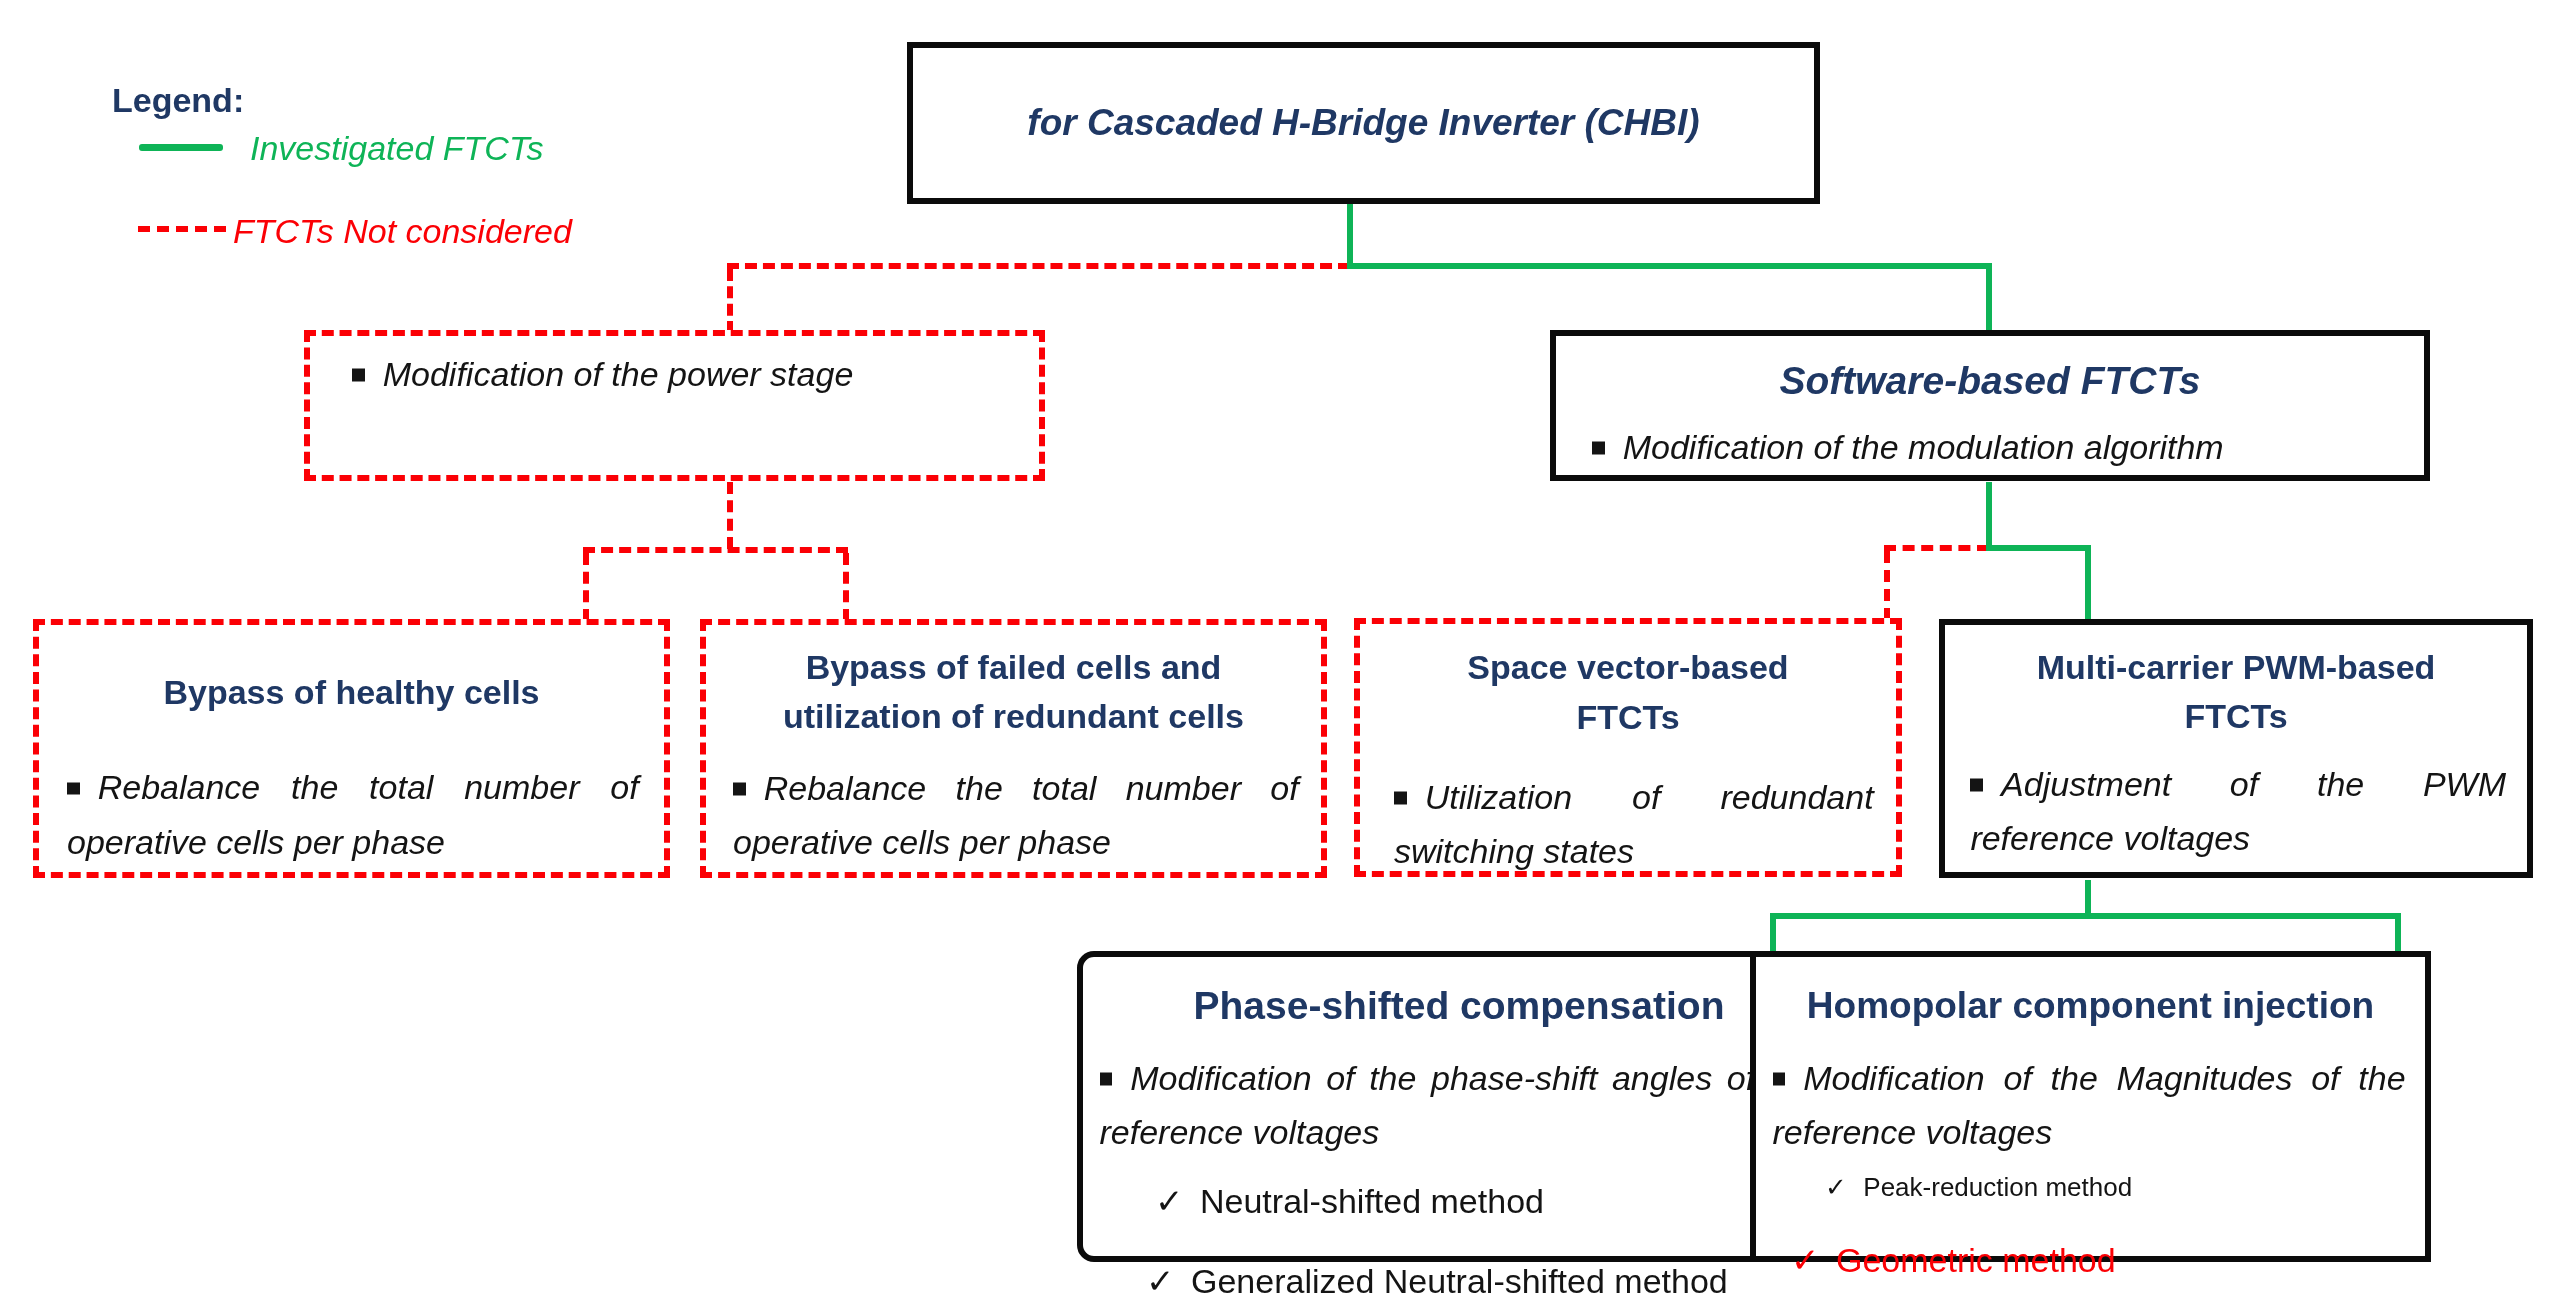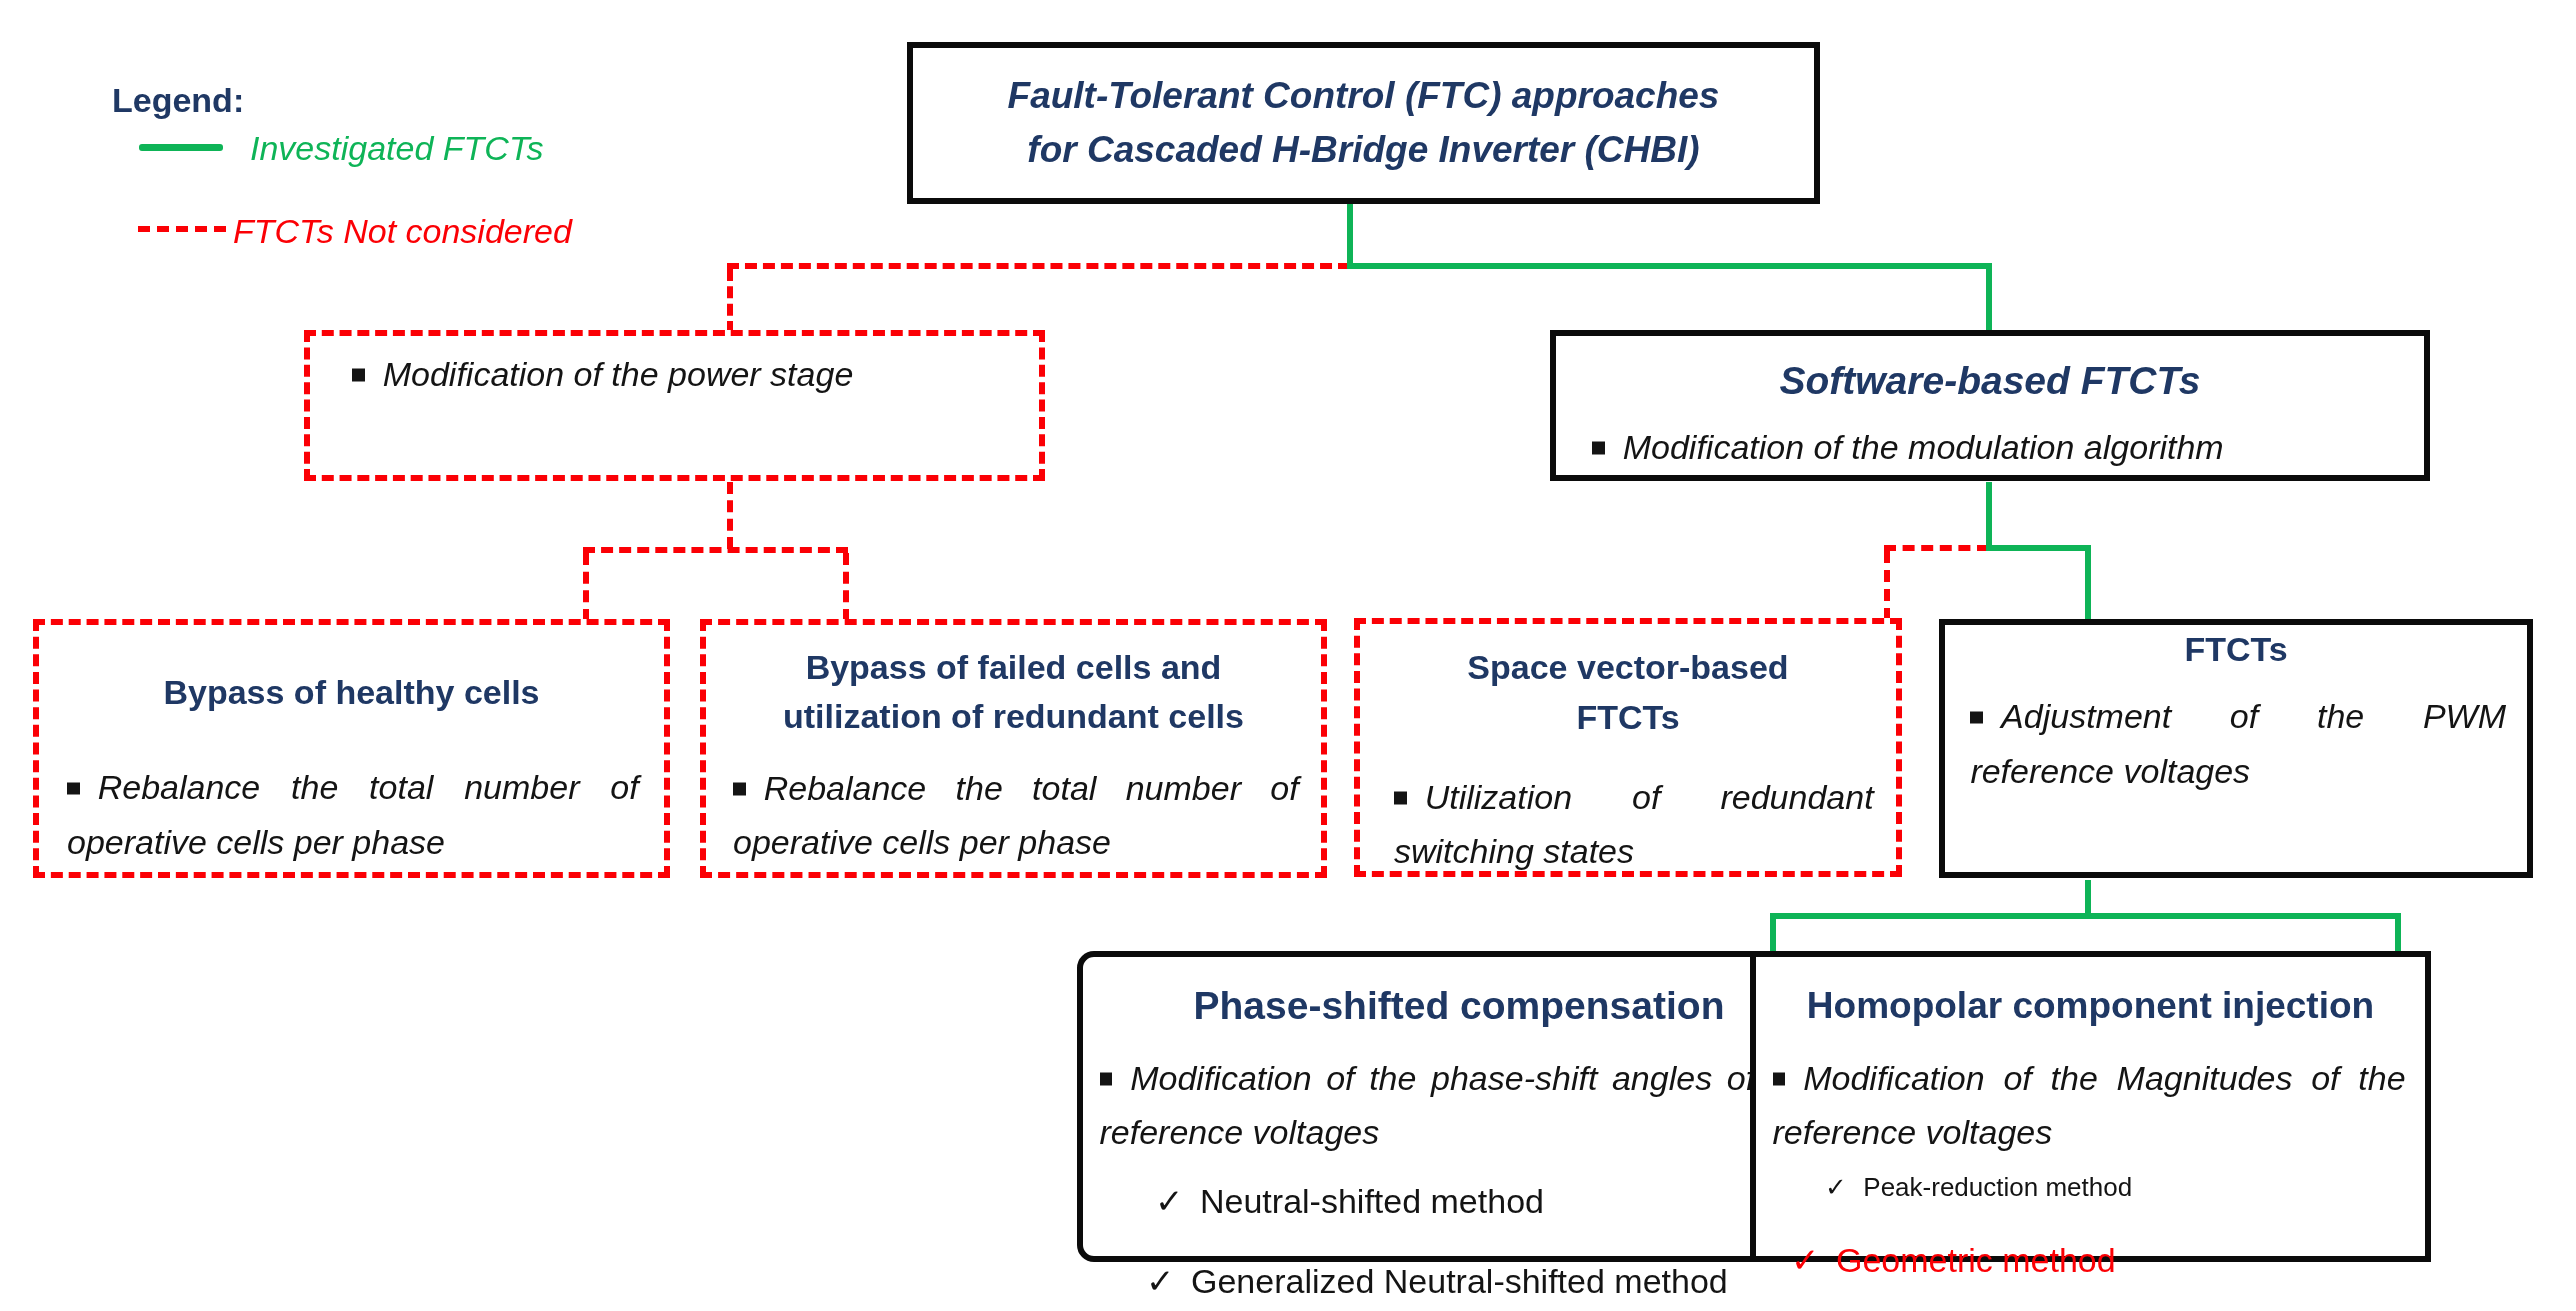--- a/index.html
+++ b/index.html
@@ -102,21 +102,20 @@
   <div class="conn vred" style="left:1884px;top:551px;height:69px;"></div>
   <div class="conn hgreen" style="left:1986px;top:545px;width:105px;"></div>
   <div class="conn vgreen" style="left:2085px;top:545px;height:76px;"></div>
 
   <div class="conn vgreen" style="left:2085px;top:880px;height:39px;"></div>
   <div class="conn hgreen" style="left:1770px;top:913px;width:631px;"></div>
   <div class="conn vgreen" style="left:1770px;top:913px;height:40px;"></div>
   <div class="conn vgreen" style="left:2395px;top:913px;height:40px;"></div>
 
   <div class="node solid" style="left:907px;top:42px;width:901px;height:150px;display:flex;flex-direction:column;justify-content:center;">
-    <div class="title italicTitle" style="font-size:37px;">Fault-Tolerant Control (FTC) approaches</div>
     <div class="title italicTitle" style="font-size:37px;">for Cascaded H-Bridge Inverter (CHBI)</div>
   </div>
 
   <div class="node dashed" style="left:304px;top:330px;width:729px;height:139px;">
     <p class="bullet-row" style="font-size:34px;margin:10.5px 27px 0 42px;text-align:left;">
       <span class="sq"></span><span>Modification of the power stage</span>
     </p>
   </div>
 
   <div class="node solid" style="left:1550px;top:330px;width:868px;height:139px;">
@@ -143,20 +142,21 @@
 
   <div class="node dashed" style="left:1354px;top:618px;width:536px;height:247px;">
     <div class="title" style="font-size:34px;margin-top:19.4px;">Space vector-based</div>
     <div class="title" style="font-size:34px;">FTCTs</div>
     <p class="bullet-row" style="font-size:34px;margin:28px 22.4px 0 34px;">
       <span class="sq"></span><span>Utilization of redundant switching states</span>
     </p>
   </div>
 
   <div class="node solid" style="left:1939px;top:619px;width:582px;height:247px;">
+    <div class="title" style="font-size:34px;margin-top:18px;">Multi-carrier PWM-based</div>
     <div class="title" style="font-size:34px;">FTCTs</div>
     <p class="bullet-row" style="font-size:34px;margin:15px 21px 0 25.4px;">
       <span class="sq"></span><span>Adjustment of the PWM reference voltages</span>
     </p>
   </div>
 
   <div class="node solid" style="left:1077px;top:951px;width:752px;height:299px;border-radius:17px;">
     <div class="title" style="font-size:39px;margin-top:21px;">Phase-shifted compensation</div>
     <p class="bullet-row" style="font-size:34px;margin:16.5px 18px 0 16.5px;">
       <span class="sq"></span><span>Modification of the phase-shift angles of the reference voltages</span>

